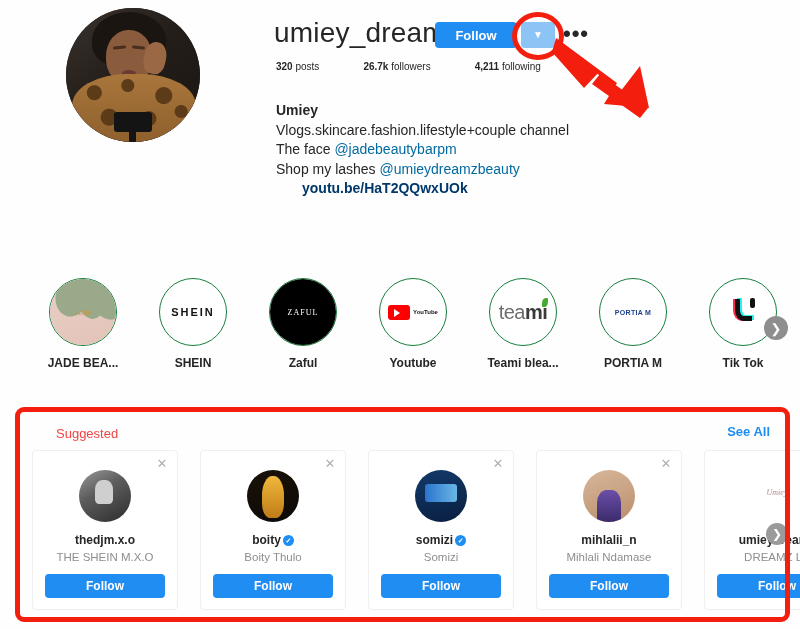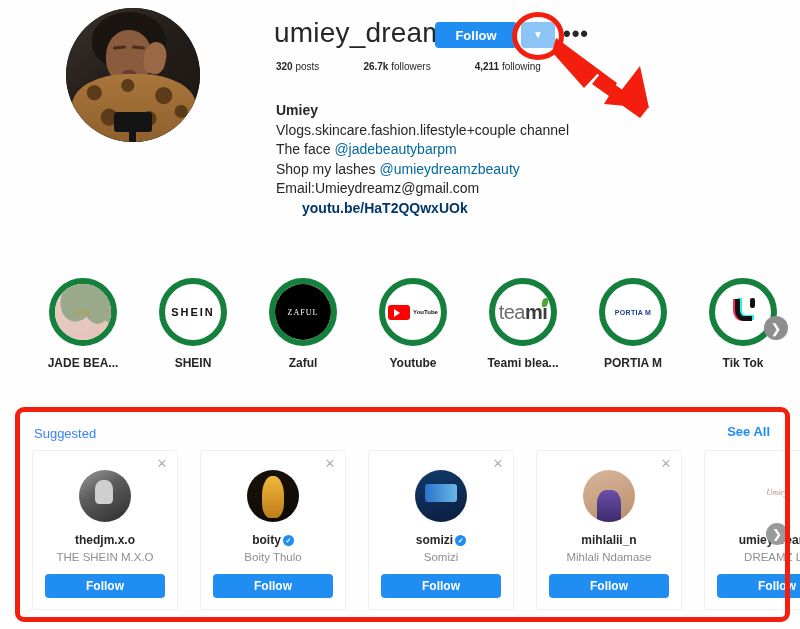--- a/index.html
+++ b/index.html
@@ -83,21 +83,21 @@
   .bio div { font-size: 14px; color: #262626; white-space: nowrap; }
   .bio .name { font-weight: bold; }
   .bio .mention { color: #0369a1; }
   .bio .link { color: #00376b; font-weight: bold; margin-left: 26px; }
 
   
   .highlights { position: absolute; left: 0; top: 278px; width: 800px; height: 104px; }
   .hl { position: absolute; width: 110px; text-align: center; }
   .hl .ring {
     width: 68px; height: 68px; border-radius: 50%;
-    border: 6px solid #15803d; margin: 0 auto;
+    border: 1px solid #15803d; margin: 0 auto;
     overflow: hidden; position: relative; background: #fff;
     display: flex; align-items: center; justify-content: center;
   }
   .hl .cap {
     margin-top: 10px; font-size: 12px; font-weight: bold; color: #262626;
     white-space: nowrap; overflow: hidden; text-overflow: ellipsis;
   }
   .jade-bg { position:absolute; inset:0;
     background: linear-gradient(160deg,#e9cfc6 0%,#e3c3b8 100%); }
   .jade-frond { position:absolute; background:#9aa98a; border-radius:50%; }
@@ -137,21 +137,21 @@
     position: absolute; left: 764px; top: 316px;
     width: 24px; height: 24px; border-radius: 50%;
     background: #8e8e8e; color: #fff; border: none; cursor: pointer;
     display: flex; align-items: center; justify-content: center;
     font-size: 13px; line-height: 1; z-index: 6;
   }
 
   
   .sugg-box { position: absolute; left: 18px; top: 412px; width: 768px; height: 208px; }
   .sugg-head { position: absolute; left: 16px; top: 12px; right: 16px; height: 20px; }
-  .sugg-title { font-size: 13px; color: #3b82f6; }
+  .sugg-title { font-size: 13px; color: #ef4444; margin-left: 22px; }
   .see-all { position: absolute; right: 0; top: 0; font-size: 13px;
     color: #1f8df2; font-weight: bold; background: none; border: none;
     cursor: pointer; font-family: "Liberation Sans", sans-serif; }
 
   .cards { position: absolute; left: 14px; top: 38px; display: flex; gap: 22px; }
   .card {
     width: 146px; height: 160px; border: 1px solid #efefef; border-radius: 4px;
     background: #fff; position: relative; flex: 0 0 auto;
   }
   .card-x {
@@ -271,21 +271,20 @@
 
     <div class="bio">
       <div class="name">Umiey</div>
       <div>Vlogs.skincare.fashion.lifestyle+couple channel</div>
       <div>
         <span>The face </span><span class="mention">@jadebeautybarpm</span>
       </div>
       <div>
         <span>Shop my lashes </span><span class="mention">@umieydreamzbeauty</span>
       </div>
-      <div>Email:Umieydreamz@gmail.com</div>
       <div class="link">youtu.be/HaT2QQwxUOk</div>
     </div>
   </div>
 
   <div class="highlights">
 
     <div class="hl" style="left:28px;top:0;">
       <div class="ring">
         <div class="jade-bg"></div>
         <div class="jade-frond" style="left:6px;top:-6px;width:34px;height:44px;transform:rotate(18deg);"></div>

